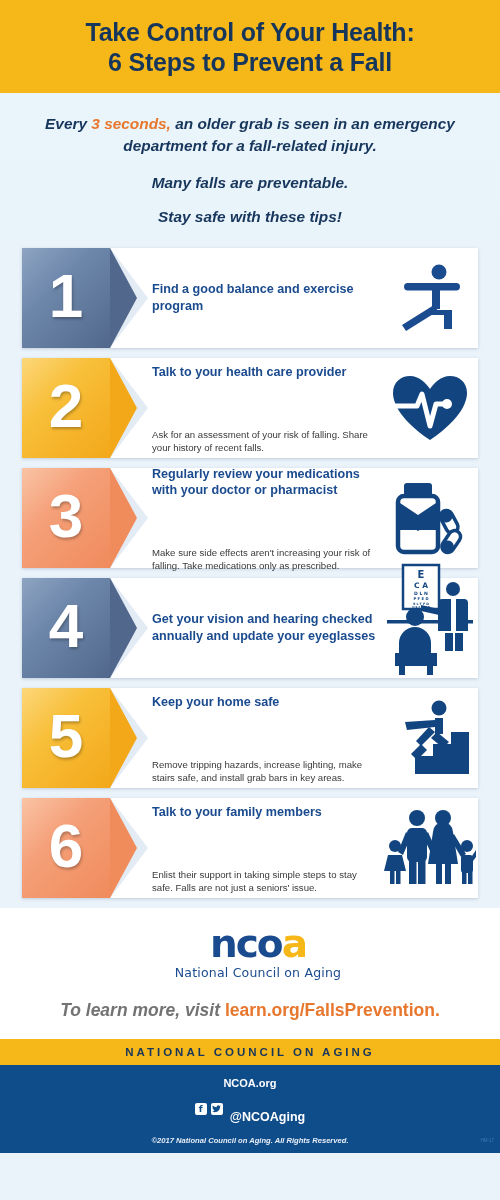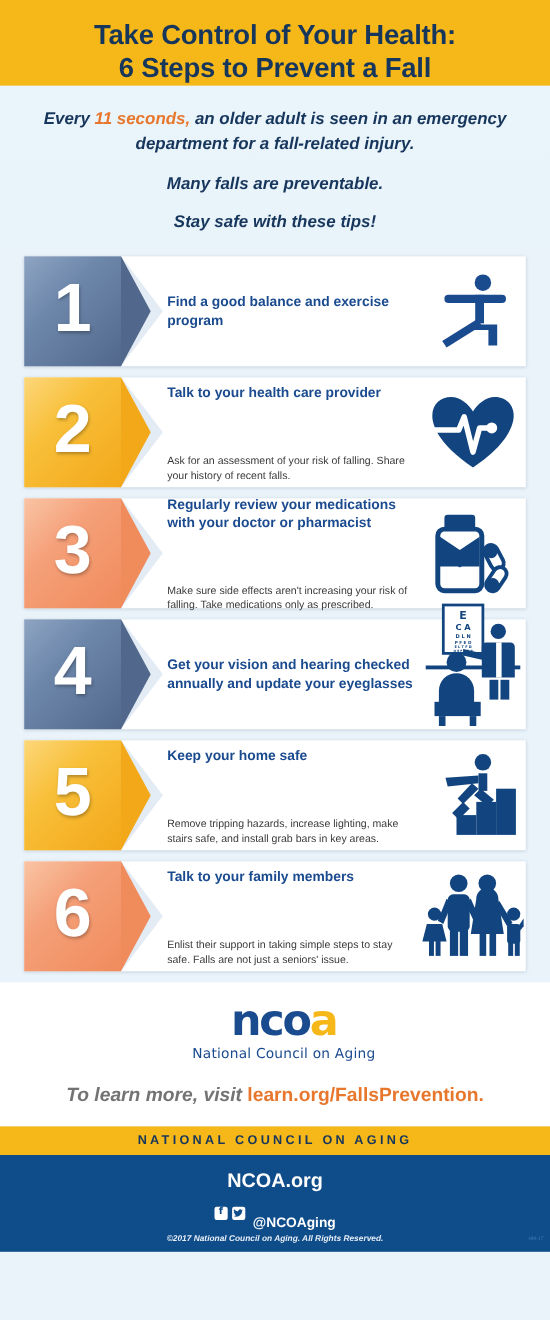--- a/index.html
+++ b/index.html
@@ -7,21 +7,21 @@
   body {
     font-family:"Liberation Sans", sans-serif;
     background:#e8f2fa;
     overflow:hidden;
   }
   .page { width:500px; height:1200px; position:relative; background:#eaf3fa; }
 
   
   .header {
     background:#f6b819;
-    padding:18px 10px 1px 10px;
+    padding:18px 10px 16px 10px;
     text-align:center;
   }
   .header h1 {
     color:#17365c;
     font-size:25px;
     font-weight:bold;
     line-height:1.18;
     letter-spacing:-0.2px;
   }
   .header h1 .l2 { display:block; }
@@ -159,21 +159,21 @@
     letter-spacing:3px;
   }
   .footer {
     background:#0f4c8a;
     text-align:center;
     padding:12px 0 10px 0;
     height:88px;
     position:relative;
   }
   .footer .site {
-    color:#ffffff; font-size:18px; font-weight:bold; line-height:1.25;
+    color:#ffffff; font-size:11px; font-weight:bold; line-height:1.25;
   }
   .social { margin-top:3px; display:flex; align-items:center; justify-content:center; gap:4px; }
   .sico {
     width:12px;height:12px;background:#ffffff;border-radius:2px;
     display:inline-flex;align-items:center;justify-content:center;
     color:#0f4c8a;font-size:9px;font-weight:bold;line-height:1;
     font-family:"DejaVu Sans", sans-serif;
   }
   .handle { color:#ffffff; font-size:12.5px; font-weight:bold; margin-left:3px;margin-top:16px; }
   .copyright {
@@ -192,21 +192,21 @@
 
   <div class="header">
     <h1>
       <span>Take Control of Your Health:</span>
       <span class="l2">6 Steps to Prevent a Fall</span>
     </h1>
   </div>
 
   <div class="intro">
     <p>
-      <span>Every </span><span class="orange">11 seconds,</span><span> an older adult is seen in an emergency department for a fall-related injury.</span>
+      <span>Every </span><span class="orange">3 seconds,</span><span> an older grab is seen in an emergency department for a fall-related injury.</span>
     </p>
     <p class="p2">Many falls are preventable.</p>
     <p class="p3">Stay safe with these tips!</p>
   </div>
 
   <div class="steps">
 
     <div class="step">
       <div class="ghost-arrow"></div>
       <div class="numblock c-blue">

